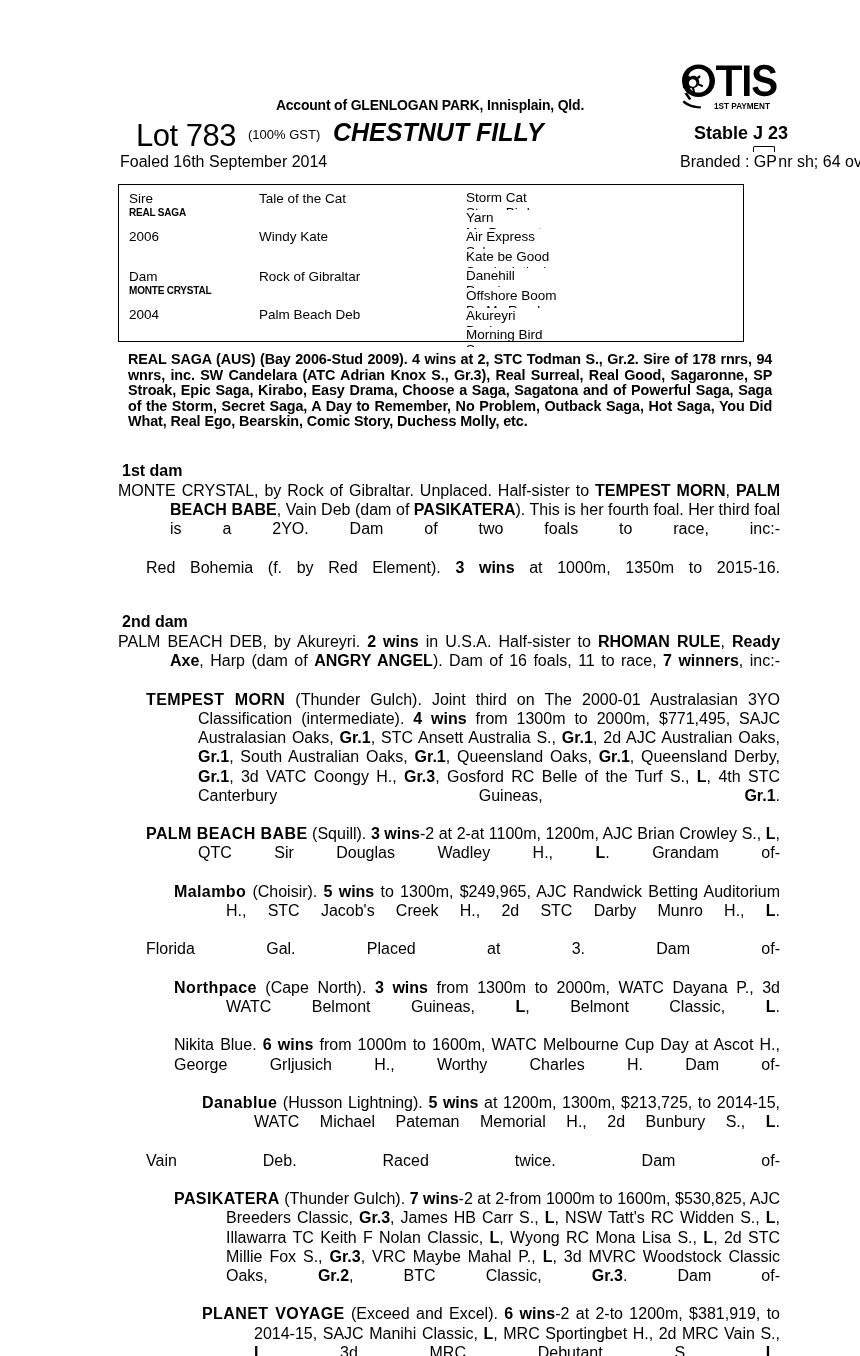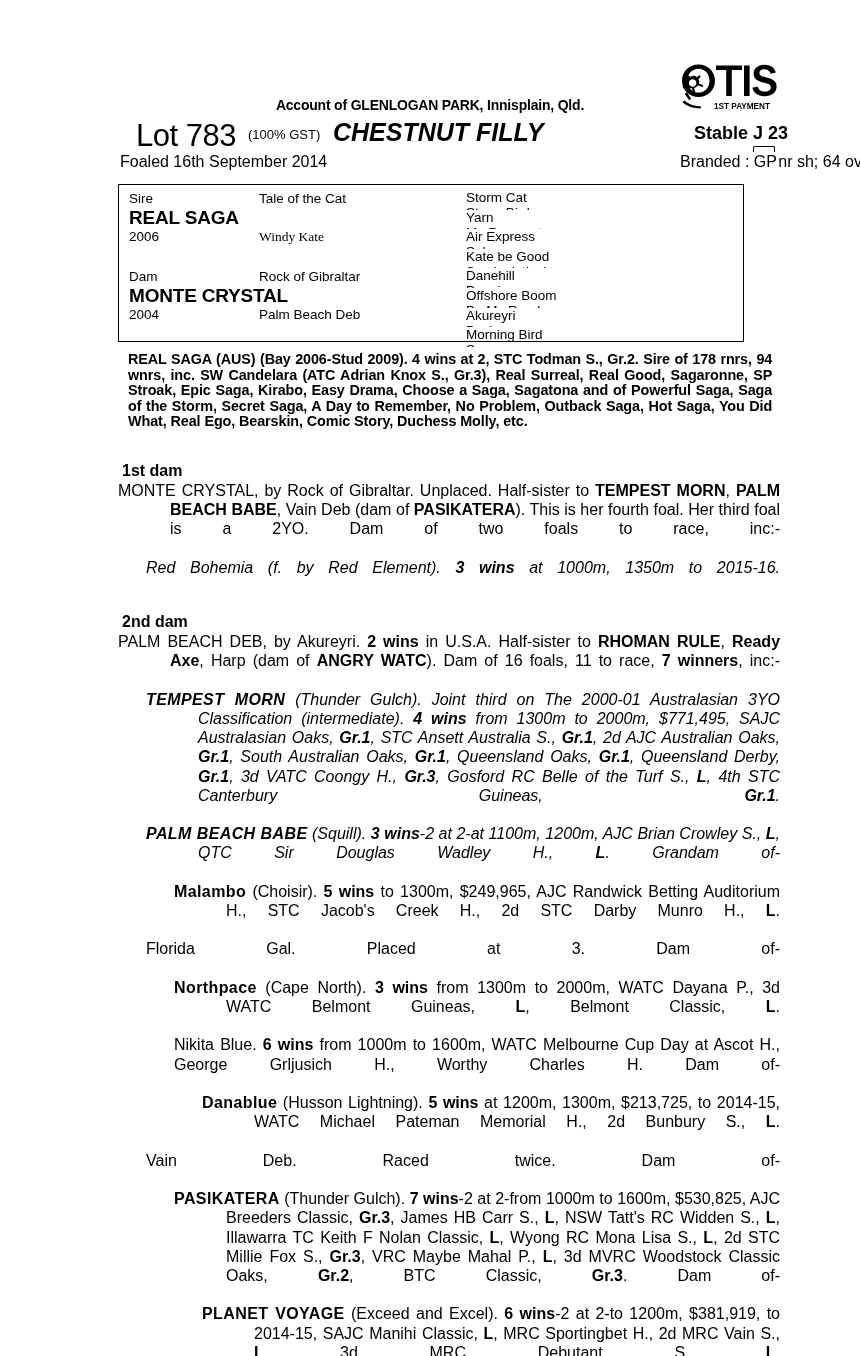--- a/index.html
+++ b/index.html
@@ -72,21 +72,21 @@
     border:1.6px solid #000;
     box-sizing:border-box;
   }
   .ped .left{
     position:absolute;left:0;top:0;width:338px;height:100%;
   }
   .ped .right{
     position:absolute;left:338px;top:0;right:0;height:100%;
   }
   .pcell{position:absolute;font-size:13.5px;white-space:nowrap;}
-  .pcell.bold{font-weight:bold;font-size:19px;letter-spacing:-0.2px;}
+  .pcell.bold{font-weight:bold;font-size:10px;letter-spacing:-0.2px;}
 
   .grow{
     position:relative;
     height:19.6px;
     font-size:13.5px;
     display:flex;align-items:baseline;
     white-space:nowrap;
     overflow:hidden;
     flex-direction:column;
   }
@@ -120,21 +120,21 @@
   .spacer{height:17px;}
   p.e{
     margin:0;
     font-size:16px;
     line-height:19.2px;
     text-align:justify;
     text-justify:inter-word;
   }
   p.e:after{content:"";display:inline-block;width:100%;}
   .i0h{padding-left:52px; text-indent:-52px;}
-  .i1{padding-left:80px;  text-indent:-52px;font-style:italic;}
+  .i1{padding-left:80px;  text-indent:-52px;}
   .i2{padding-left:108px; text-indent:-52px;}
   .i3{padding-left:136px; text-indent:-52px;}
   .p1{padding-left:28px;  text-indent:0px;}
   .p2{padding-left:56px;  text-indent:0px;}
   b{font-weight:bold;}
   .nm{font-weight:bold;letter-spacing:0.4px;}
 </style>
 </head>
 <body>
 
@@ -180,21 +180,21 @@
   <div class="ped">
     <div class="left">
       <span class="pcell" style="left:10px;top:6px;">Sire</span>
       <span class="pcell bold" style="left:10px;top:22px;">REAL SAGA</span>
       <span class="pcell" style="left:10px;top:44px;">2006</span>
       <span class="pcell" style="left:10px;top:84px;">Dam</span>
       <span class="pcell bold" style="left:10px;top:100px;">MONTE CRYSTAL</span>
       <span class="pcell" style="left:10px;top:122px;">2004</span>
 
       <span class="pcell" style="left:140px;top:6px;">Tale of the Cat</span>
-      <span class="pcell" style="left:140px;top:44px;font-family:Liberation Serif, serif;">Windy Kate</span>
+      <span class="pcell" style="left:140px;top:44px;">Windy Kate</span>
       <span class="pcell" style="left:140px;top:84px;">Rock of Gibraltar</span>
       <span class="pcell" style="left:140px;top:122px;">Palm Beach Deb</span>
     </div>
 
     <div class="right" style="padding:5px 9px 0 8px;box-sizing:border-box;">
       <div class="grow">
           <span class="a">Storm Cat</span>
           <span class="dots">................................................................</span>
           <span class="b">Storm Bird</span>
         </div>
@@ -241,21 +241,21 @@
   <div class="body">
 
     <div class="damhead">1st dam</div>
     <p class="e i0h">MONTE CRYSTAL, by Rock of Gibraltar. Unplaced. Half-sister to <b>TEMPEST MORN</b>, <b>PALM BEACH BABE</b>, Vain Deb (dam of <b>PASIKATERA</b>). This is her fourth foal. Her third foal is a 2YO. Dam of two foals to race, inc:-</p>
     <p class="e i1">Red Bohemia (f. by Red Element). <b>3 wins</b> at 1000m, 1350m to 2015-16.</p>
 
     <div class="spacer"></div>
 
     <div class="damhead">2nd dam</div>
     <div id="second-dam-entries">
-        <p class="e i0h">PALM BEACH DEB, by Akureyri. <b>2 wins</b> in U.S.A. Half-sister to <b>RHOMAN RULE</b>, <b>Ready Axe</b>, Harp (dam of <b>ANGRY WATC</b>). Dam of 16 foals, 11 to race, <b>7 winners</b>, inc:-</p>
+        <p class="e i0h">PALM BEACH DEB, by Akureyri. <b>2 wins</b> in U.S.A. Half-sister to <b>RHOMAN RULE</b>, <b>Ready Axe</b>, Harp (dam of <b>ANGRY ANGEL</b>). Dam of 16 foals, 11 to race, <b>7 winners</b>, inc:-</p>
         <p class="e i1"><span class="nm">TEMPEST MORN</span> (Thunder Gulch). Joint third on The 2000-01 Australasian 3YO Classification (intermediate). <b>4 wins</b> from 1300m to 2000m, $771,495, SAJC Australasian Oaks, <b>Gr.1</b>, STC Ansett Australia S., <b>Gr.1</b>, 2d AJC Australian Oaks, <b>Gr.1</b>, South Australian Oaks, <b>Gr.1</b>, Queensland Oaks, <b>Gr.1</b>, Queensland Derby, <b>Gr.1</b>, 3d VATC Coongy H., <b>Gr.3</b>, Gosford RC Belle of the Turf S., <b>L</b>, 4th STC Canterbury Guineas, <b>Gr.1</b>.</p>
         <p class="e i1"><span class="nm">PALM BEACH BABE</span> (Squill). <b>3 wins</b>-2 at 2-at 1100m, 1200m, AJC Brian Crowley S., <b>L</b>, QTC Sir Douglas Wadley H., <b>L</b>. Grandam of-</p>
         <p class="e i2"><span class="nm">Malambo</span> (Choisir). <b>5 wins</b> to 1300m, $249,965, AJC Randwick Betting Auditorium H., STC Jacob's Creek H., 2d STC Darby Munro H., <b>L</b>.</p>
         <p class="e p1">Florida Gal. Placed at 3. Dam of-</p>
         <p class="e i2"><span class="nm">Northpace</span> (Cape North). <b>3 wins</b> from 1300m to 2000m, WATC Dayana P., 3d WATC Belmont Guineas, <b>L</b>, Belmont Classic, <b>L</b>.</p>
         <p class="e p2">Nikita Blue. <b>6 wins</b> from 1000m to 1600m, WATC Melbourne Cup Day at Ascot H., George Grljusich H., Worthy Charles H. Dam of-</p>
         <p class="e i3"><span class="nm">Danablue</span> (Husson Lightning). <b>5 wins</b> at 1200m, 1300m, $213,725, to 2014-15, WATC Michael Pateman Memorial H., 2d Bunbury S., <b>L</b>.</p>
         <p class="e p1">Vain Deb. Raced twice. Dam of-</p>
         <p class="e i2"><span class="nm">PASIKATERA</span> (Thunder Gulch). <b>7 wins</b>-2 at 2-from 1000m to 1600m, $530,825, AJC Breeders Classic, <b>Gr.3</b>, James HB Carr S., <b>L</b>, NSW Tatt's RC Widden S., <b>L</b>, Illawarra TC Keith F Nolan Classic, <b>L</b>, Wyong RC Mona Lisa S., <b>L</b>, 2d STC Millie Fox S., <b>Gr.3</b>, VRC Maybe Mahal P., <b>L</b>, 3d MVRC Woodstock Classic Oaks, <b>Gr.2</b>, BTC Classic, <b>Gr.3</b>. Dam of-</p>
         <p class="e i3"><span class="nm">PLANET VOYAGE</span> (Exceed and Excel). <b>6 wins</b>-2 at 2-to 1200m, $381,919, to 2014-15, SAJC Manihi Classic, <b>L</b>, MRC Sportingbet H., 2d MRC Vain S., <b>L</b>, 3d MRC Debutant S., <b>L</b>.</p>

